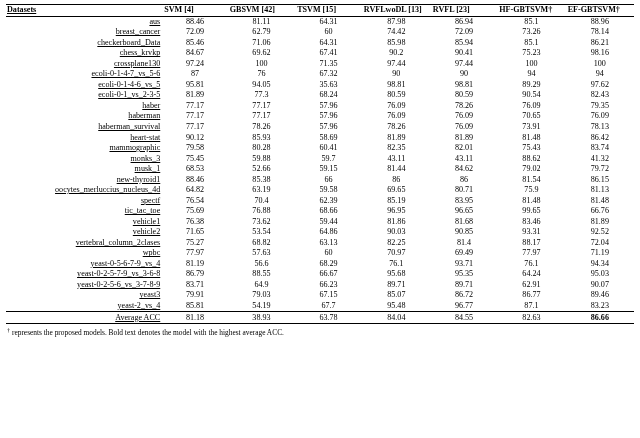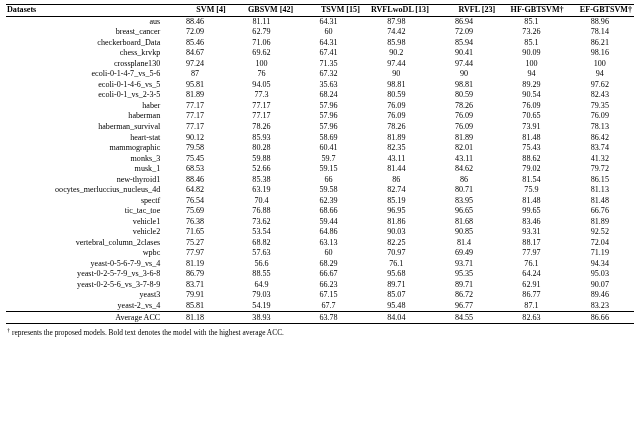--- a/index.html
+++ b/index.html
@@ -28,50 +28,50 @@
   table.results th,
   table.results td {
     padding: 1.15px 2px;
     white-space: nowrap;
   }
   thead th {
     font-weight: bold;
     font-size: 8.1px;
     border-top: 1.1px solid #000;
     border-bottom: 0.9px solid #000;
-    text-align: right;
+    text-align: left;
     vertical-align: bottom;
   }
   thead th.col-ds {
     text-align: left;
     padding-left: 1px;
   }
   tbody td {
     text-align: center;
   }
   tbody td.col-ds {
     text-align: right;
     padding-left: 1px;
   }
   tr.avg-row td {
     border-top: 0.9px solid #000;
     border-bottom: 1.1px solid #000;
   }
   td.bold-cell {
-    font-weight: normal;
+    font-weight: bold;
   }
   .footnote {
     font-size: 7.4px;
     padding: 2.5px 6px 0 7px;
     line-height: 1.15;
   }
   .footnote sup {
     font-size: 6.2px;
   }
-  .col-ds { width: 160px; }
+  .col-ds { width: 160px; text-decoration: underline; }
   .col-num { width: 66px; }
 </style>
 </head>
 <body>
 
 <div class="table-wrap">
   <table class="results">
     <thead>
       <tr>
         <th class="col-ds">Datasets</th>
@@ -115,21 +115,21 @@
           <td class="col-num">85.1</td>
           <td class="col-num">86.21</td>
         </tr>
         <tr>
           <td class="col-ds">chess_krvkp</td>
           <td class="col-num">84.67</td>
           <td class="col-num">69.62</td>
           <td class="col-num">67.41</td>
           <td class="col-num">90.2</td>
           <td class="col-num">90.41</td>
-          <td class="col-num">90.09</td>
+          <td class="col-num">75.23</td>
           <td class="col-num">98.16</td>
         </tr>
         <tr>
           <td class="col-ds">crossplane130</td>
           <td class="col-num">97.24</td>
           <td class="col-num">100</td>
           <td class="col-num">71.35</td>
           <td class="col-num">97.44</td>
           <td class="col-num">97.44</td>
           <td class="col-num">100</td>
@@ -243,21 +243,21 @@
           <td class="col-num">86</td>
           <td class="col-num">86</td>
           <td class="col-num">81.54</td>
           <td class="col-num">86.15</td>
         </tr>
         <tr>
           <td class="col-ds">oocytes_merluccius_nucleus_4d</td>
           <td class="col-num">64.82</td>
           <td class="col-num">63.19</td>
           <td class="col-num">59.58</td>
-          <td class="col-num">82.74</td>
+          <td class="col-num">69.65</td>
           <td class="col-num">80.71</td>
           <td class="col-num">75.9</td>
           <td class="col-num">81.13</td>
         </tr>
         <tr>
           <td class="col-ds">spectf</td>
           <td class="col-num">76.54</td>
           <td class="col-num">70.4</td>
           <td class="col-num">62.39</td>
           <td class="col-num">85.19</td>

